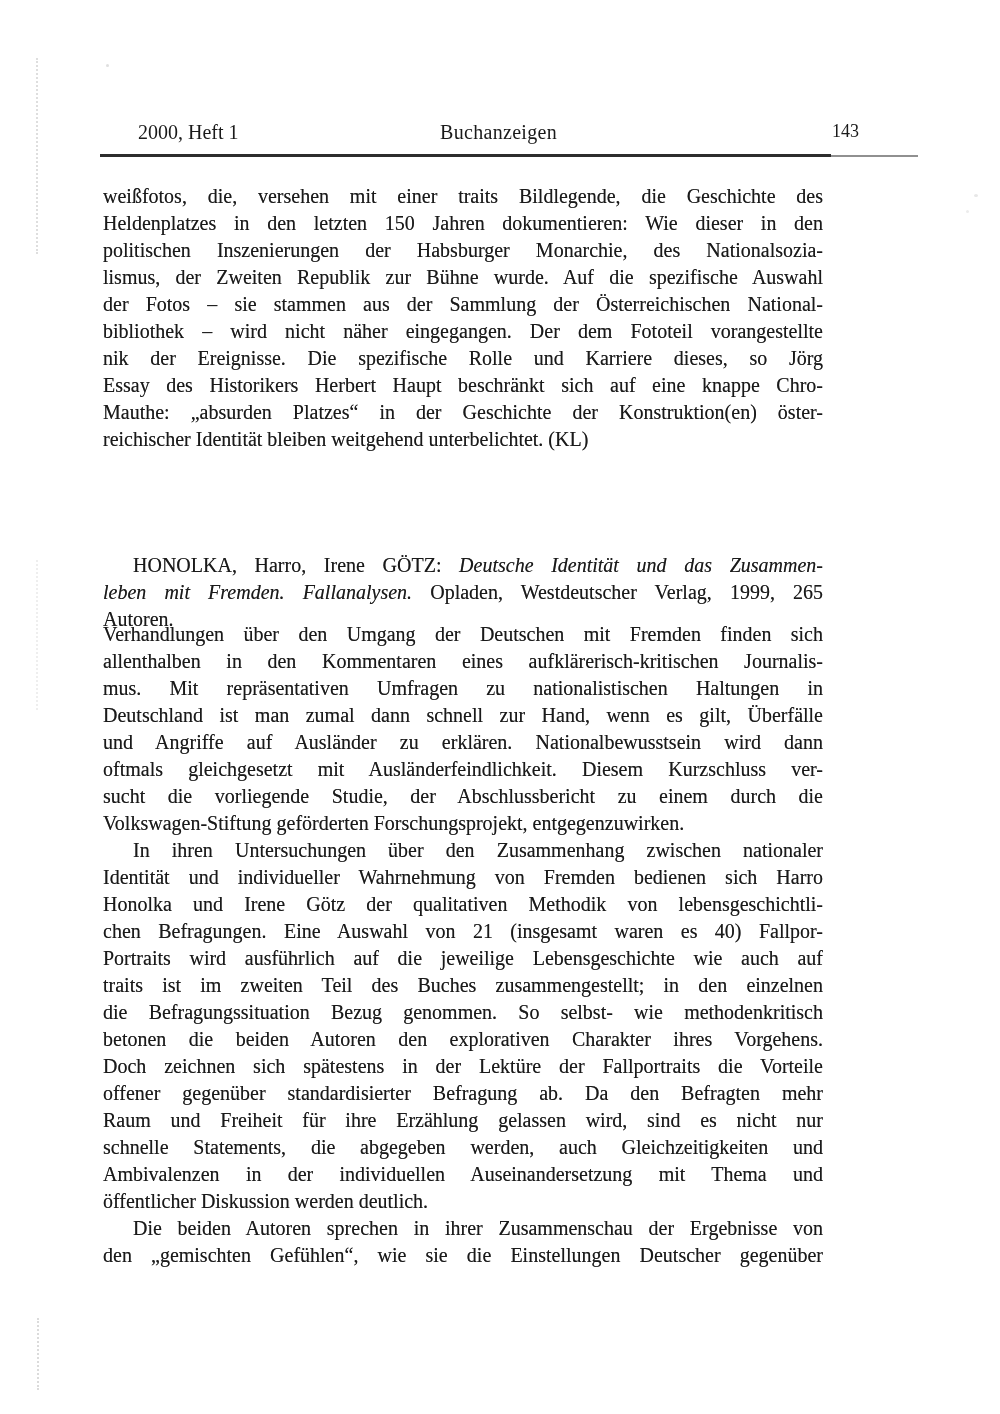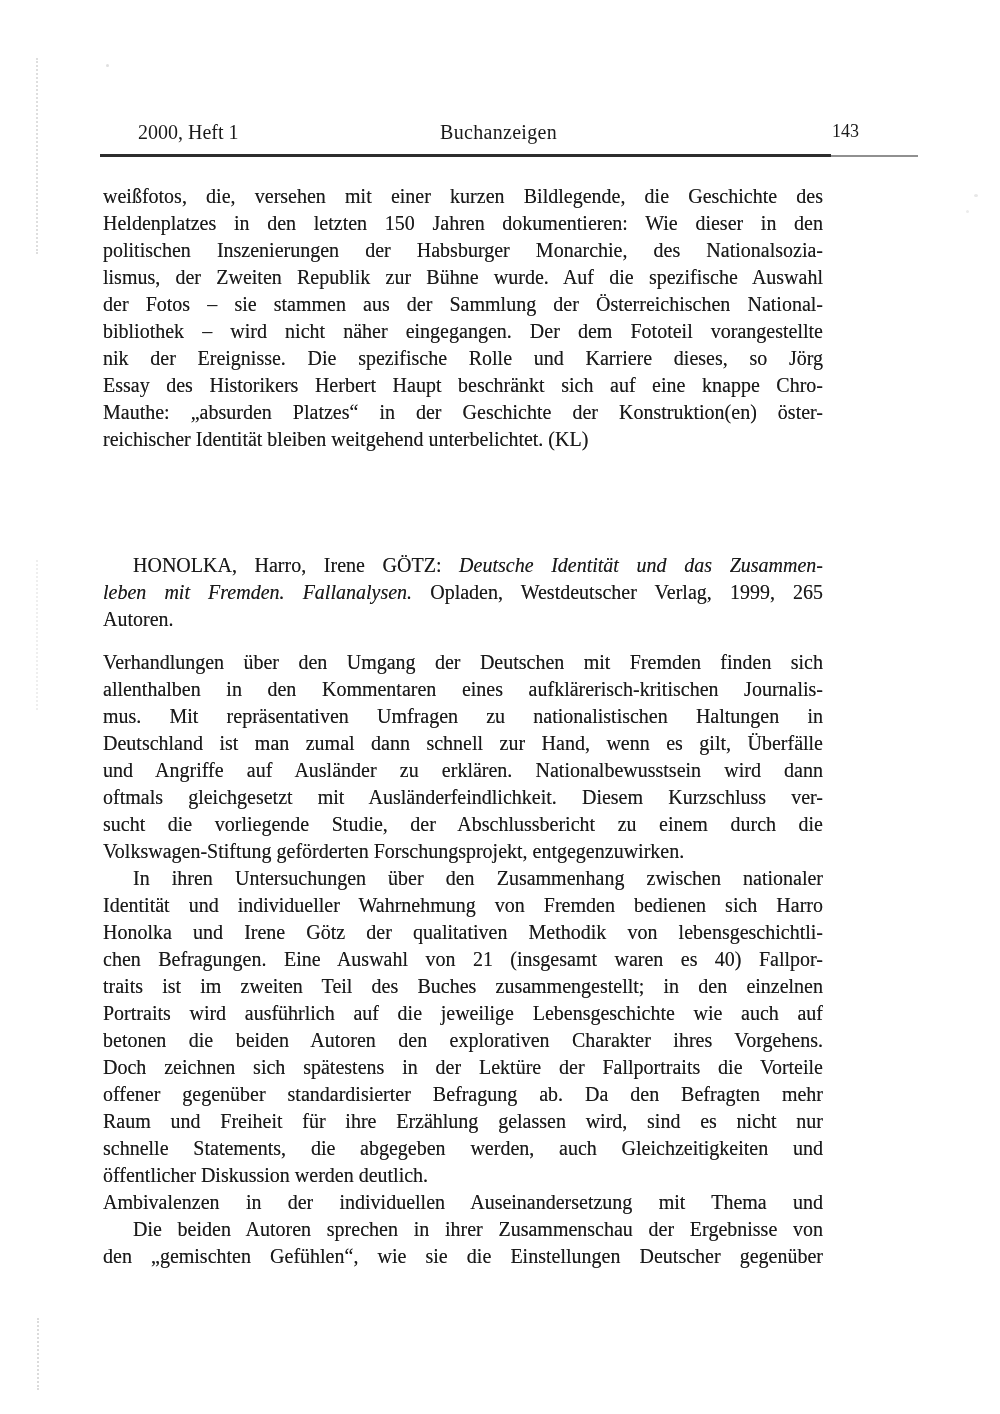--- a/index.html
+++ b/index.html
@@ -37,21 +37,21 @@
     text-shadow: 0 0 0.4px rgba(20,20,20,0.55);
     hyphens: none;
   }
   .ln-last { text-align-last: left; }
   .justify-last .ln-last { text-align-last: justify; }
   .indent-first .ln:first-child { text-indent: 30px; }
   .it { font-style: italic; }
 
   .cont  { position: absolute; top: 183px; left: 103px; width: 720px; }
   .entry { position: absolute; top: 552px; left: 103px; width: 720px; }
-  .flow  { position: absolute; top: 649px; left: 103px; width: 720px; }
+  .flow  { position: absolute; top: 621px; left: 103px; width: 720px; }
 
   
   .dotted { position: absolute; width: 0; border-left: 2px dotted #c4c4c4; }
   .dot1 { left: 36px; top: 58px;   height: 196px; opacity: .55; }
   .dot2 { left: 36px; top: 560px;  height: 150px; opacity: .28; }
   .dot3 { left: 37px; top: 1318px; height: 72px;  opacity: .60; }
   .speck { position: absolute; background: #c9c9c9; border-radius: 50%; }
   .sp1 { left: 106px; top: 64px;  width: 3px; height: 3px; opacity: .6; }
   .sp2 { left: 974px; top: 194px; width: 4px; height: 3px; opacity: .45; }
   .sp3 { left: 966px; top: 210px; width: 3px; height: 3px; opacity: .35; }
@@ -73,21 +73,21 @@
     <div class="h-center">Buchanzeigen</div>
     <div class="h-right">143</div>
   </div>
 
   <div class="rule">
     <div class="rule-main"></div>
     <div class="rule-ext"></div>
   </div>
 
   <div class="block cont">
-      <div class="ln"><span>weißfotos, die, versehen mit einer kurzen Bildlegende, die Geschichte des</span></div>
+      <div class="ln"><span>weißfotos, die, versehen mit einer traits Bildlegende, die Geschichte des</span></div>
       <div class="ln"><span>Heldenplatzes in den letzten 150 Jahren dokumentieren: Wie dieser in den</span></div>
       <div class="ln"><span>politischen Inszenierungen der Habsburger Monarchie, des Nationalsozia-</span></div>
       <div class="ln"><span>lismus, der Zweiten Republik zur Bühne wurde. Auf die spezifische Auswahl</span></div>
       <div class="ln"><span>der Fotos – sie stammen aus der Sammlung der Österreichischen National-</span></div>
       <div class="ln"><span>bibliothek – wird nicht näher eingegangen. Der dem Fototeil vorangestellte</span></div>
       <div class="ln"><span>nik der Ereignisse. Die spezifische Rolle und Karriere dieses, so Jörg</span></div>
       <div class="ln"><span>Essay des Historikers Herbert Haupt beschränkt sich auf eine knappe Chro-</span></div>
       <div class="ln"><span>Mauthe: „absurden Platzes“ in der Geschichte der Konstruktion(en) öster-</span></div>
       <div class="ln ln-last"><span>reichischer Identität bleiben weitgehend unterbelichtet. (KL)</span></div>
     </div>
@@ -107,29 +107,30 @@
         <div class="ln"><span>und Angriffe auf Ausländer zu erklären. Nationalbewusstsein wird dann</span></div>
         <div class="ln"><span>oftmals gleichgesetzt mit Ausländerfeindlichkeit. Diesem Kurzschluss ver-</span></div>
         <div class="ln"><span>sucht die vorliegende Studie, der Abschlussbericht zu einem durch die</span></div>
         <div class="ln ln-last"><span>Volkswagen-Stiftung geförderten Forschungsprojekt, entgegenzuwirken.</span></div>
       </div>
     <div class="block indent-first">
         <div class="ln"><span>In ihren Untersuchungen über den Zusammenhang zwischen nationaler</span></div>
         <div class="ln"><span>Identität und individueller Wahrnehmung von Fremden bedienen sich Harro</span></div>
         <div class="ln"><span>Honolka und Irene Götz der qualitativen Methodik von lebensgeschichtli-</span></div>
         <div class="ln"><span>chen Befragungen. Eine Auswahl von 21 (insgesamt waren es 40) Fallpor-</span></div>
+        <div class="ln"><span>Portraits wird ausführlich auf die jeweilige Lebensgeschichte wie auch auf</span></div>
         <div class="ln"><span>traits ist im zweiten Teil des Buches zusammengestellt; in den einzelnen</span></div>
-        <div class="ln"><span>Portraits wird ausführlich auf die jeweilige Lebensgeschichte wie auch auf</span></div>
+        <div class="ln"><span>die Befragungssituation Bezug genommen. So selbst- wie methodenkritisch</span></div>
         <div class="ln"><span>betonen die beiden Autoren den explorativen Charakter ihres Vorgehens.</span></div>
         <div class="ln"><span>Doch zeichnen sich spätestens in der Lektüre der Fallportraits die Vorteile</span></div>
         <div class="ln"><span>offener gegenüber standardisierter Befragung ab. Da den Befragten mehr</span></div>
         <div class="ln"><span>Raum und Freiheit für ihre Erzählung gelassen wird, sind es nicht nur</span></div>
         <div class="ln"><span>schnelle Statements, die abgegeben werden, auch Gleichzeitigkeiten und</span></div>
+        <div class="ln"><span>Ambivalenzen in der individuellen Auseinandersetzung mit Thema und</span></div>
         <div class="ln ln-last"><span>öffentlicher Diskussion werden deutlich.</span></div>
-        <div class="ln"><span>Ambivalenzen in der individuellen Auseinandersetzung mit Thema und</span></div>
       </div>
     <div class="block indent-first justify-last">
         <div class="ln"><span>Die beiden Autoren sprechen in ihrer Zusammenschau der Ergebnisse von</span></div>
         <div class="ln ln-last"><span>den „gemischten Gefühlen“, wie sie die Einstellungen Deutscher gegenüber</span></div>
       </div>
   </div>
 
 </div>
 
 </body></html>

